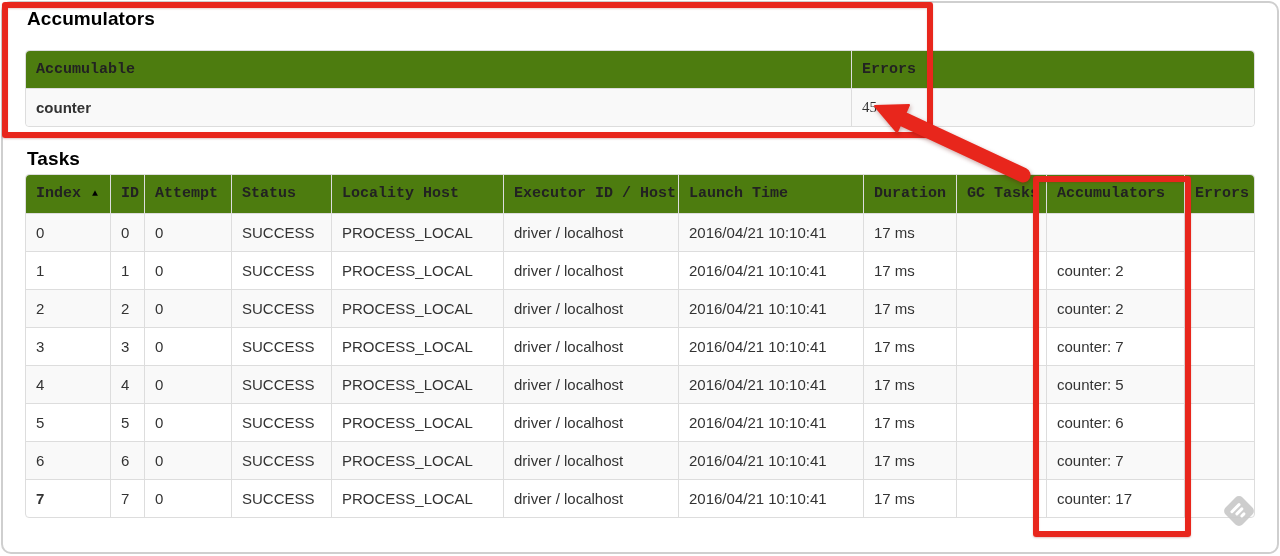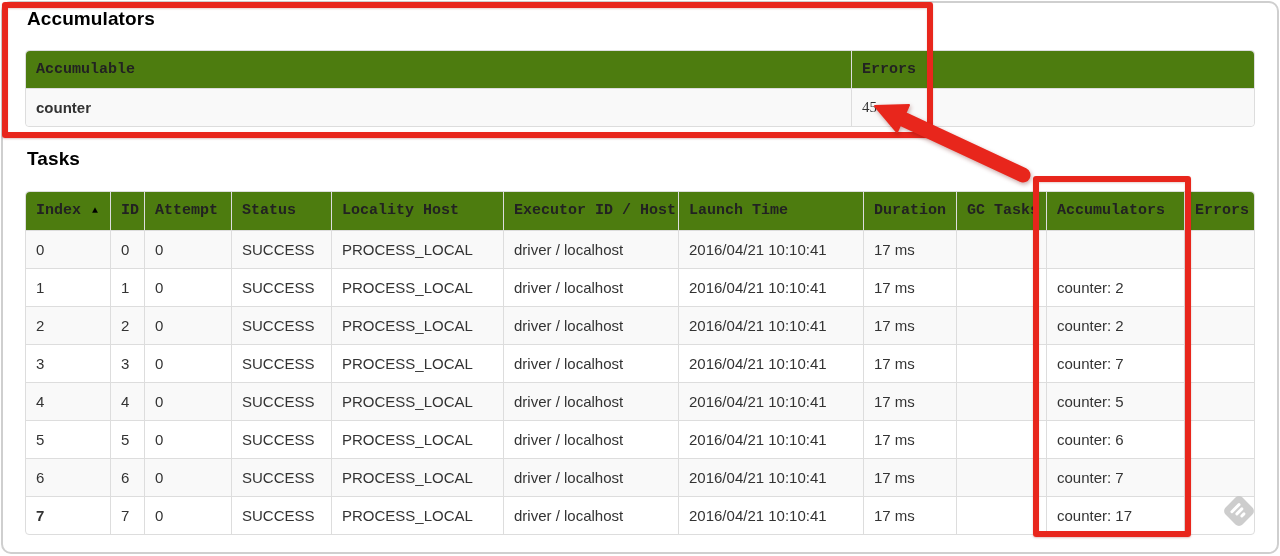--- a/index.html
+++ b/index.html
@@ -26,21 +26,21 @@
   #tasks-title { top: 148px; }
 
   table.tbl {
     position: absolute; left: 25px;
     border-collapse: separate; border-spacing: 0;
     border: 1px solid #ddd; border-radius: 4px;
     table-layout: fixed; width: 1228px;
     background: #fff;
   }
   #acc-table   { top: 50px; }
-  #tasks-table { top: 191px; }
+  #tasks-table { top: 174px; }
   .tbl th, .tbl td {
     padding: 8px 10px;
     font-size: 15px; line-height: 21px;
     text-align: left; vertical-align: top;
     border-left: 1px solid #ddd;
     white-space: nowrap; overflow: hidden;
   }
   .tbl th { font-weight: bold; color: #222; background: #4d7c0f; font-family: Liberation Mono, monospace; }
   .tbl th:first-child, .tbl td:first-child { border-left: none; }
   .tbl tbody td { border-top: 1px solid #ddd; }

